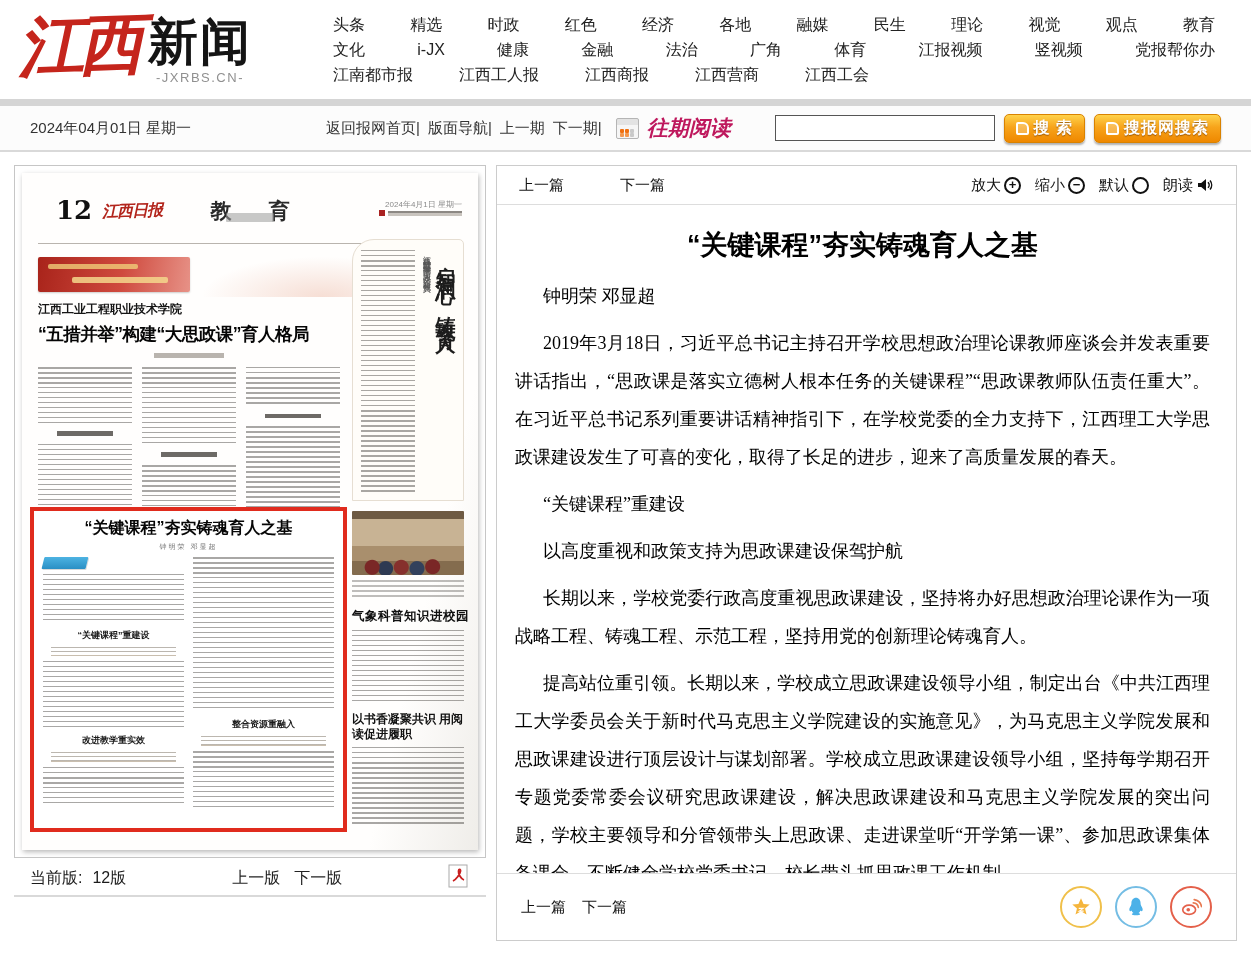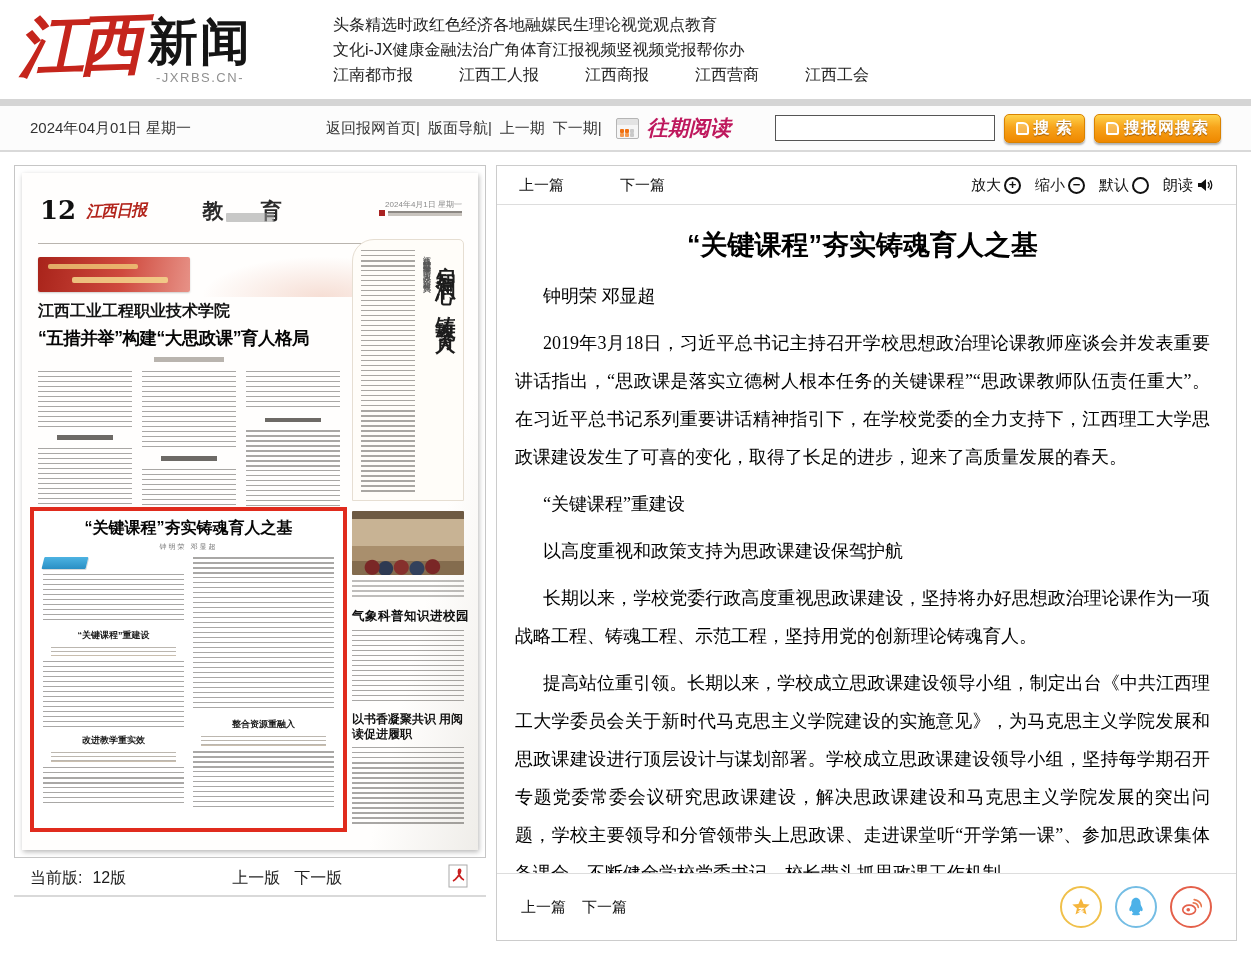--- a/index.html
+++ b/index.html
@@ -7,21 +7,21 @@
   a{text-decoration:none;color:inherit;cursor:pointer;}
 
   
   .header{position:relative;height:99px;background:#fff;}
   .logo{position:absolute;left:18px;top:6px;display:flex;align-items:flex-start;}
   .logo-jx{font-family:"DejaVu Serif",serif;font-style:italic;font-weight:bold;font-size:66px;line-height:78px;color:#c5251c;letter-spacing:-6px;transform:rotate(-2deg);padding-right:10px;}
   .logo-right{display:flex;flex-direction:column;align-items:center;margin-top:10px;}
   .logo-xw{font-size:50px;line-height:52px;font-weight:900;color:#141414;letter-spacing:2px;}
   .logo-domain{font-size:13px;color:#909090;letter-spacing:1.5px;margin-top:2px;}
   .nav{position:absolute;left:333px;top:12px;width:882px;font-size:16px;}
-  .nav-row{display:flex;line-height:25px;}
+  .nav-row{display:flex;justify-content:space-between;line-height:25px;}
   .nav-row.row3{justify-content:flex-start;gap:46px;}
 
   .gray-strip{height:7px;background:#d5d5d5;}
 
   
   .toolbar{height:44px;display:flex;align-items:center;padding:0 30px;background:#fcfcfc;border-bottom:2px solid #d9d9d9;font-size:15px;gap:24px;}
   .tb-date{width:250px;color:#333;}
   .tb-links{display:flex;align-items:center;gap:8px;margin-left:22px;color:#333;}
   .cal-icon{width:21px;height:19px;margin-left:6px;border:1px solid #b5b5b5;border-radius:2px;background:
     radial-gradient(circle at 5px 12px,#f07010 2px,transparent 2.5px),
@@ -37,39 +37,39 @@
   .btn-orange{display:inline-flex;align-items:center;gap:5px;background:linear-gradient(#ffd24a,#f7a41b 45%,#ef8800);border:1px solid #d98200;border-radius:5px;color:#fff;font-weight:bold;font-size:16px;padding:3px 11px;text-shadow:0 1px 1px rgba(110,55,0,.65);box-shadow:0 2px 2px rgba(0,0,0,.3);letter-spacing:1px;}
   .hand-ic{width:9px;height:9px;border:2px solid #fff;border-radius:2px 6px 2px 2px;display:inline-block;background:rgba(255,255,255,.25);}
 
   
   .main{display:flex;gap:10px;padding:13px 14px 0 14px;align-items:flex-start;}
   .left-col{width:472px;}
   .paper-box{box-sizing:border-box;width:472px;height:693px;border:1px solid #c6c6c6;padding:7px;background:#fff;}
   .paper{position:relative;width:456px;height:677px;background:linear-gradient(103deg,#fffefd 82%,#efede9);box-shadow:1px 2px 5px rgba(0,0,0,.28);overflow:hidden;cursor:pointer;}
 
   
-  .mast{position:absolute;top:18px;left:16px;right:16px;height:48px;}
+  .mast{position:absolute;top:18px;left:32px;right:16px;height:48px;}
   .mast-no{position:absolute;left:2px;top:4px;font-family:"DejaVu Serif",serif;font-weight:bold;font-size:26px;color:#111;}
   .mast-logo{position:absolute;left:48px;top:10px;font-family:"DejaVu Serif",serif;font-style:italic;font-weight:bold;font-size:16px;color:#b3261d;letter-spacing:-1px;transform:rotate(-2deg);}
   .mast-sec{position:absolute;left:0;right:0;top:6px;text-align:center;font-family:"Liberation Serif",serif;font-weight:bold;font-size:21px;letter-spacing:16px;color:#2a2a2a;}
   .mast-pill{position:absolute;left:50%;transform:translateX(-50%);top:40px;width:48px;height:9px;background:#9a9a9a;opacity:.55;border-radius:1px;}
   .mast-date{position:absolute;right:0;top:8px;text-align:right;font-size:8px;color:#8a8a8a;line-height:11px;}
   .mast-mailrow{display:flex;align-items:center;justify-content:flex-end;gap:3px;}
   .redsq{width:6px;height:6px;background:#a22;display:inline-block;}
   .mail-fz{width:74px;height:5px;background:#c9c4be;}
   .mast-rule{position:absolute;top:70px;left:16px;right:16px;border-top:1px solid #b9b4ae;}
 
   .banner{position:absolute;top:84px;left:16px;width:152px;height:35px;border-radius:2px;background:linear-gradient(100deg,#a8231a,#cf4a3e 55%,#e79287);box-shadow:0 1px 2px rgba(0,0,0,.2);overflow:hidden;}
   .banner::before{content:"";position:absolute;left:10px;top:7px;width:90px;height:5px;background:rgba(240,205,120,.8);border-radius:2px;}
   .banner::after{content:"";position:absolute;left:34px;top:20px;width:96px;height:6px;background:rgba(245,215,140,.85);border-radius:2px;}
   .arc{position:absolute;top:82px;left:175px;width:250px;height:42px;background:radial-gradient(ellipse at 50% 100%,rgba(226,148,118,.30),transparent 68%);}
 
   
   .a1{position:absolute;top:128px;left:16px;width:302px;}
-  .a1-kicker{font-family:"Liberation Serif",serif;font-weight:bold;font-size:16px;color:#151515;}
+  .a1-kicker{font-family:"Liberation Serif",serif;font-weight:bold;font-size:12px;color:#151515;}
   .a1-head{font-weight:900;font-size:17.5px;color:#050505;margin-top:4px;letter-spacing:-0.5px;white-space:nowrap;}
   .a1-byline{width:70px;height:5px;background:#b9b4ae;margin:7px auto 9px;}
   .a1-cols{display:flex;gap:10px;height:144px;}
   .a1-cols .col{flex:1;display:flex;flex-direction:column;gap:6px;}
   .fz{background-image:repeating-linear-gradient(180deg,rgba(75,72,68,.48) 0,rgba(75,72,68,.48) 1.5px,transparent 1.5px,transparent 5px);}
   .fz.light{opacity:.75;}
   .subbar{height:5px;width:60%;margin:2px auto;background:#6d6a66;}
 
   
   .side{position:absolute;left:330px;top:66px;width:112px;}

